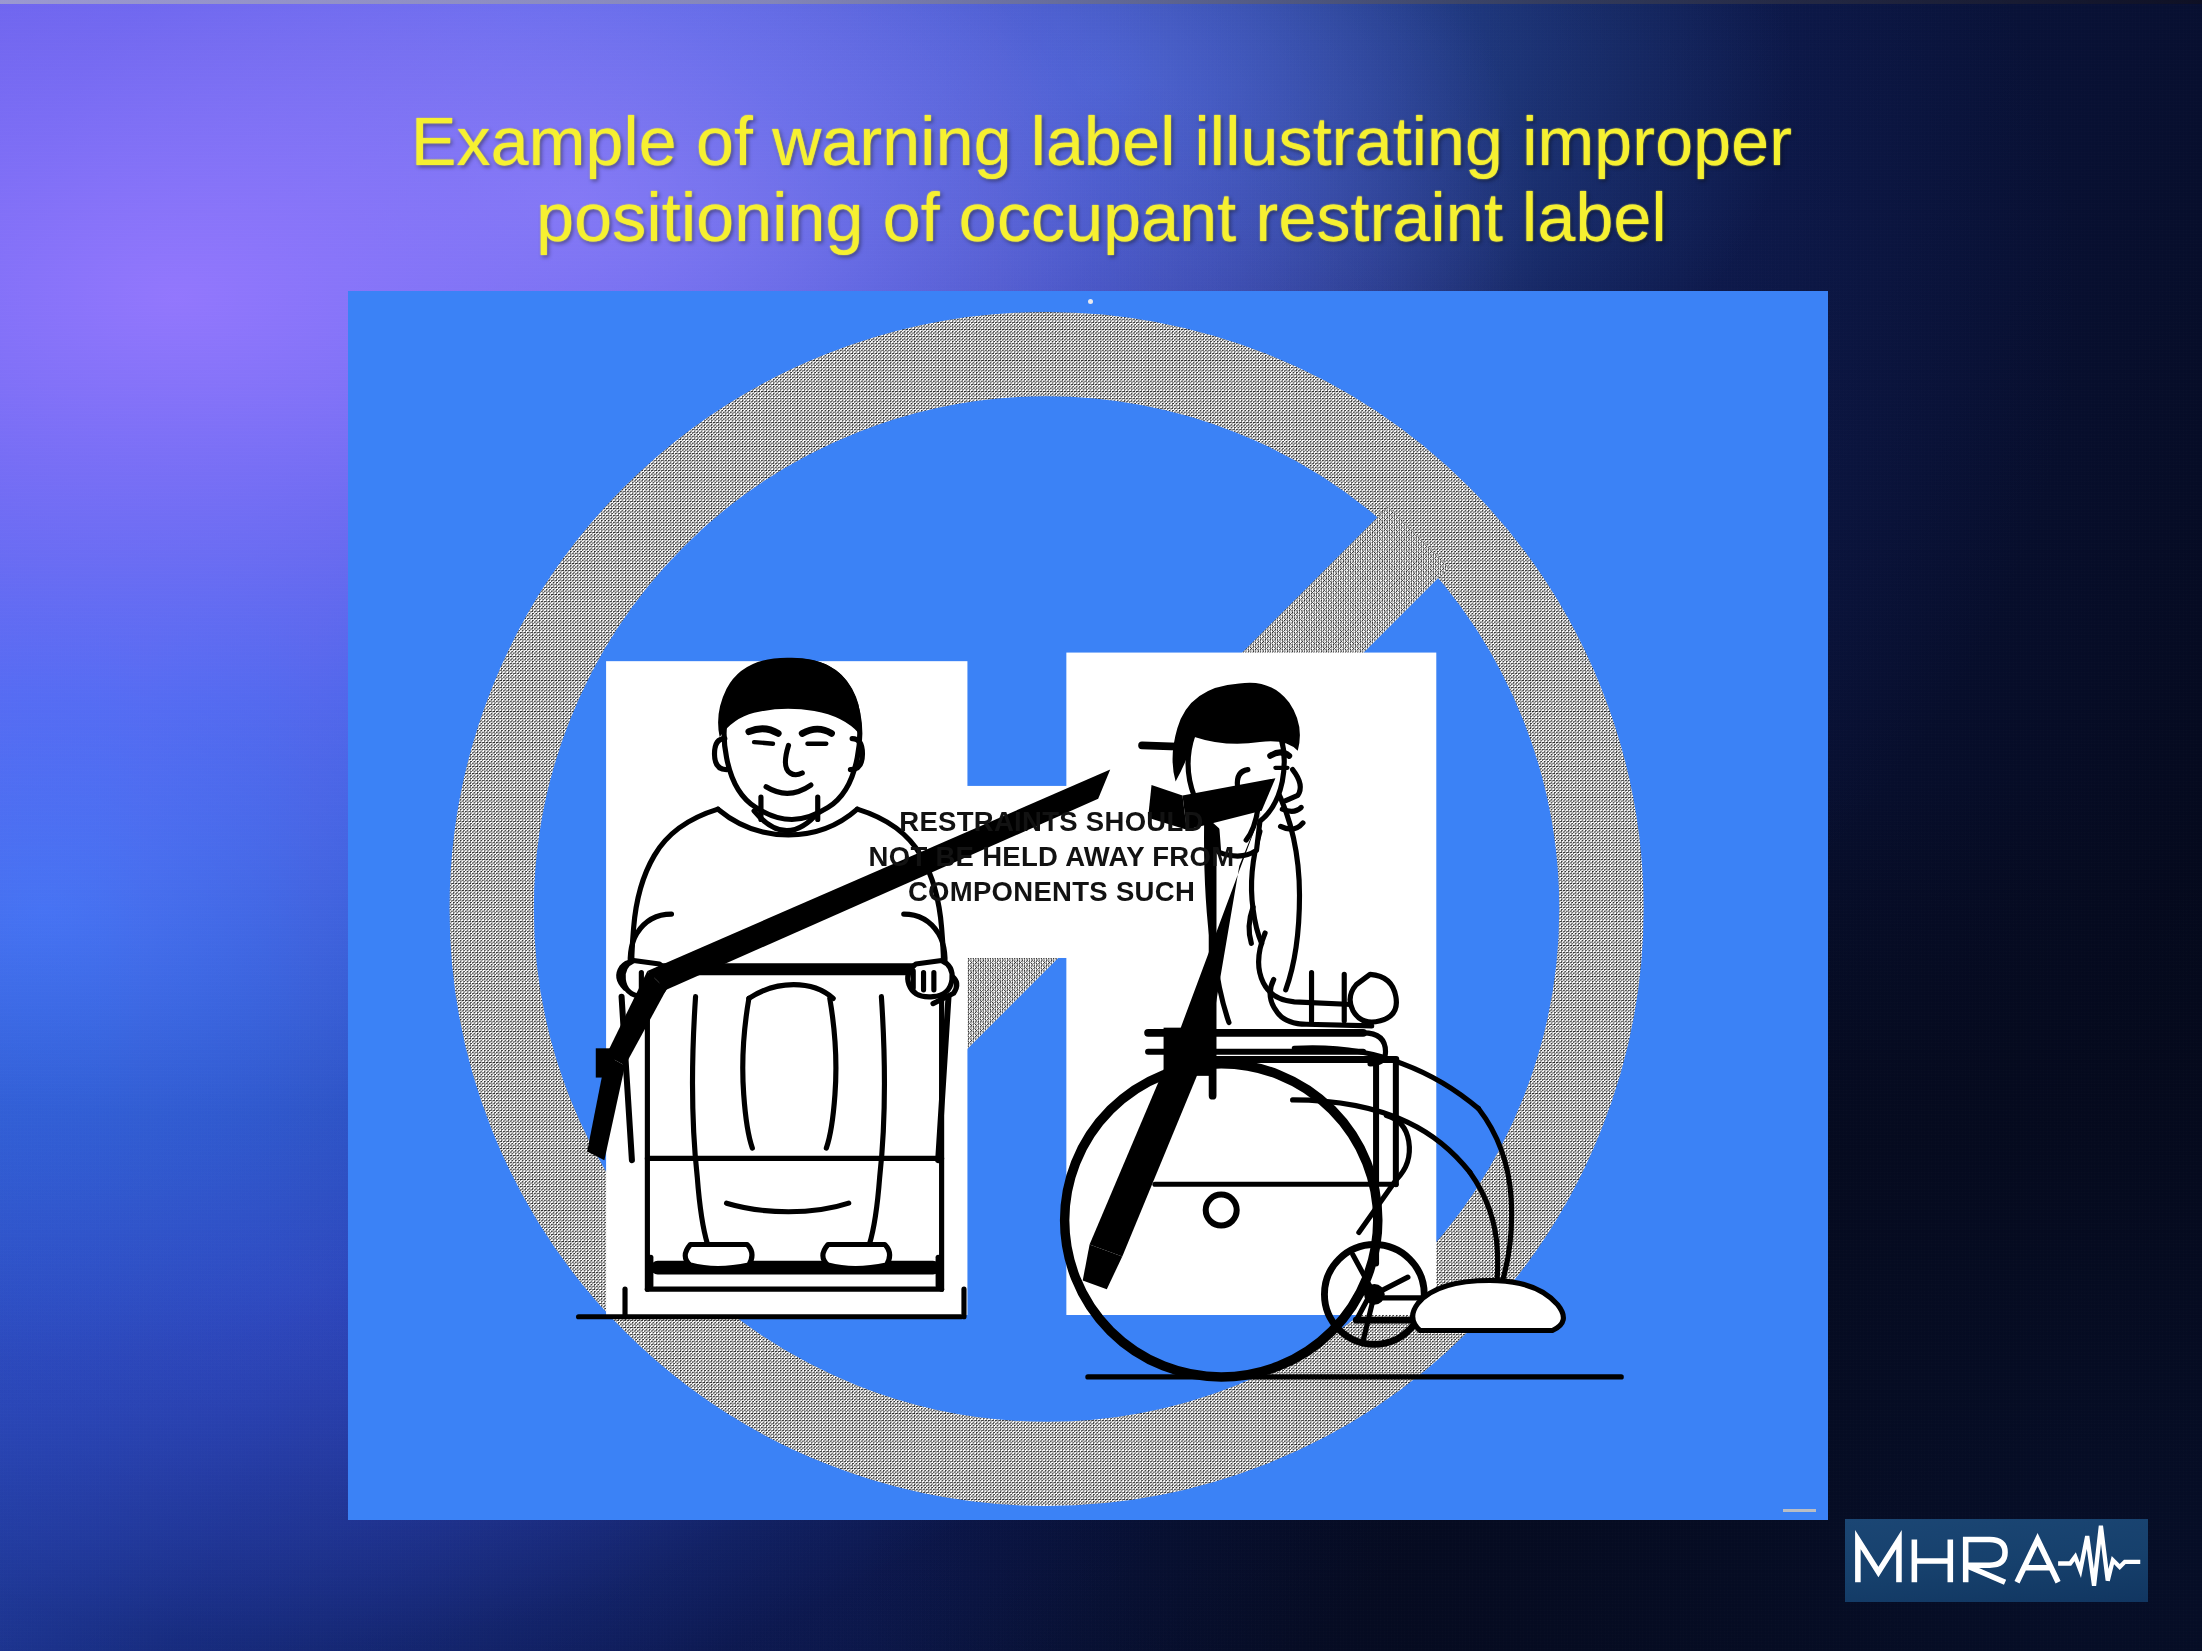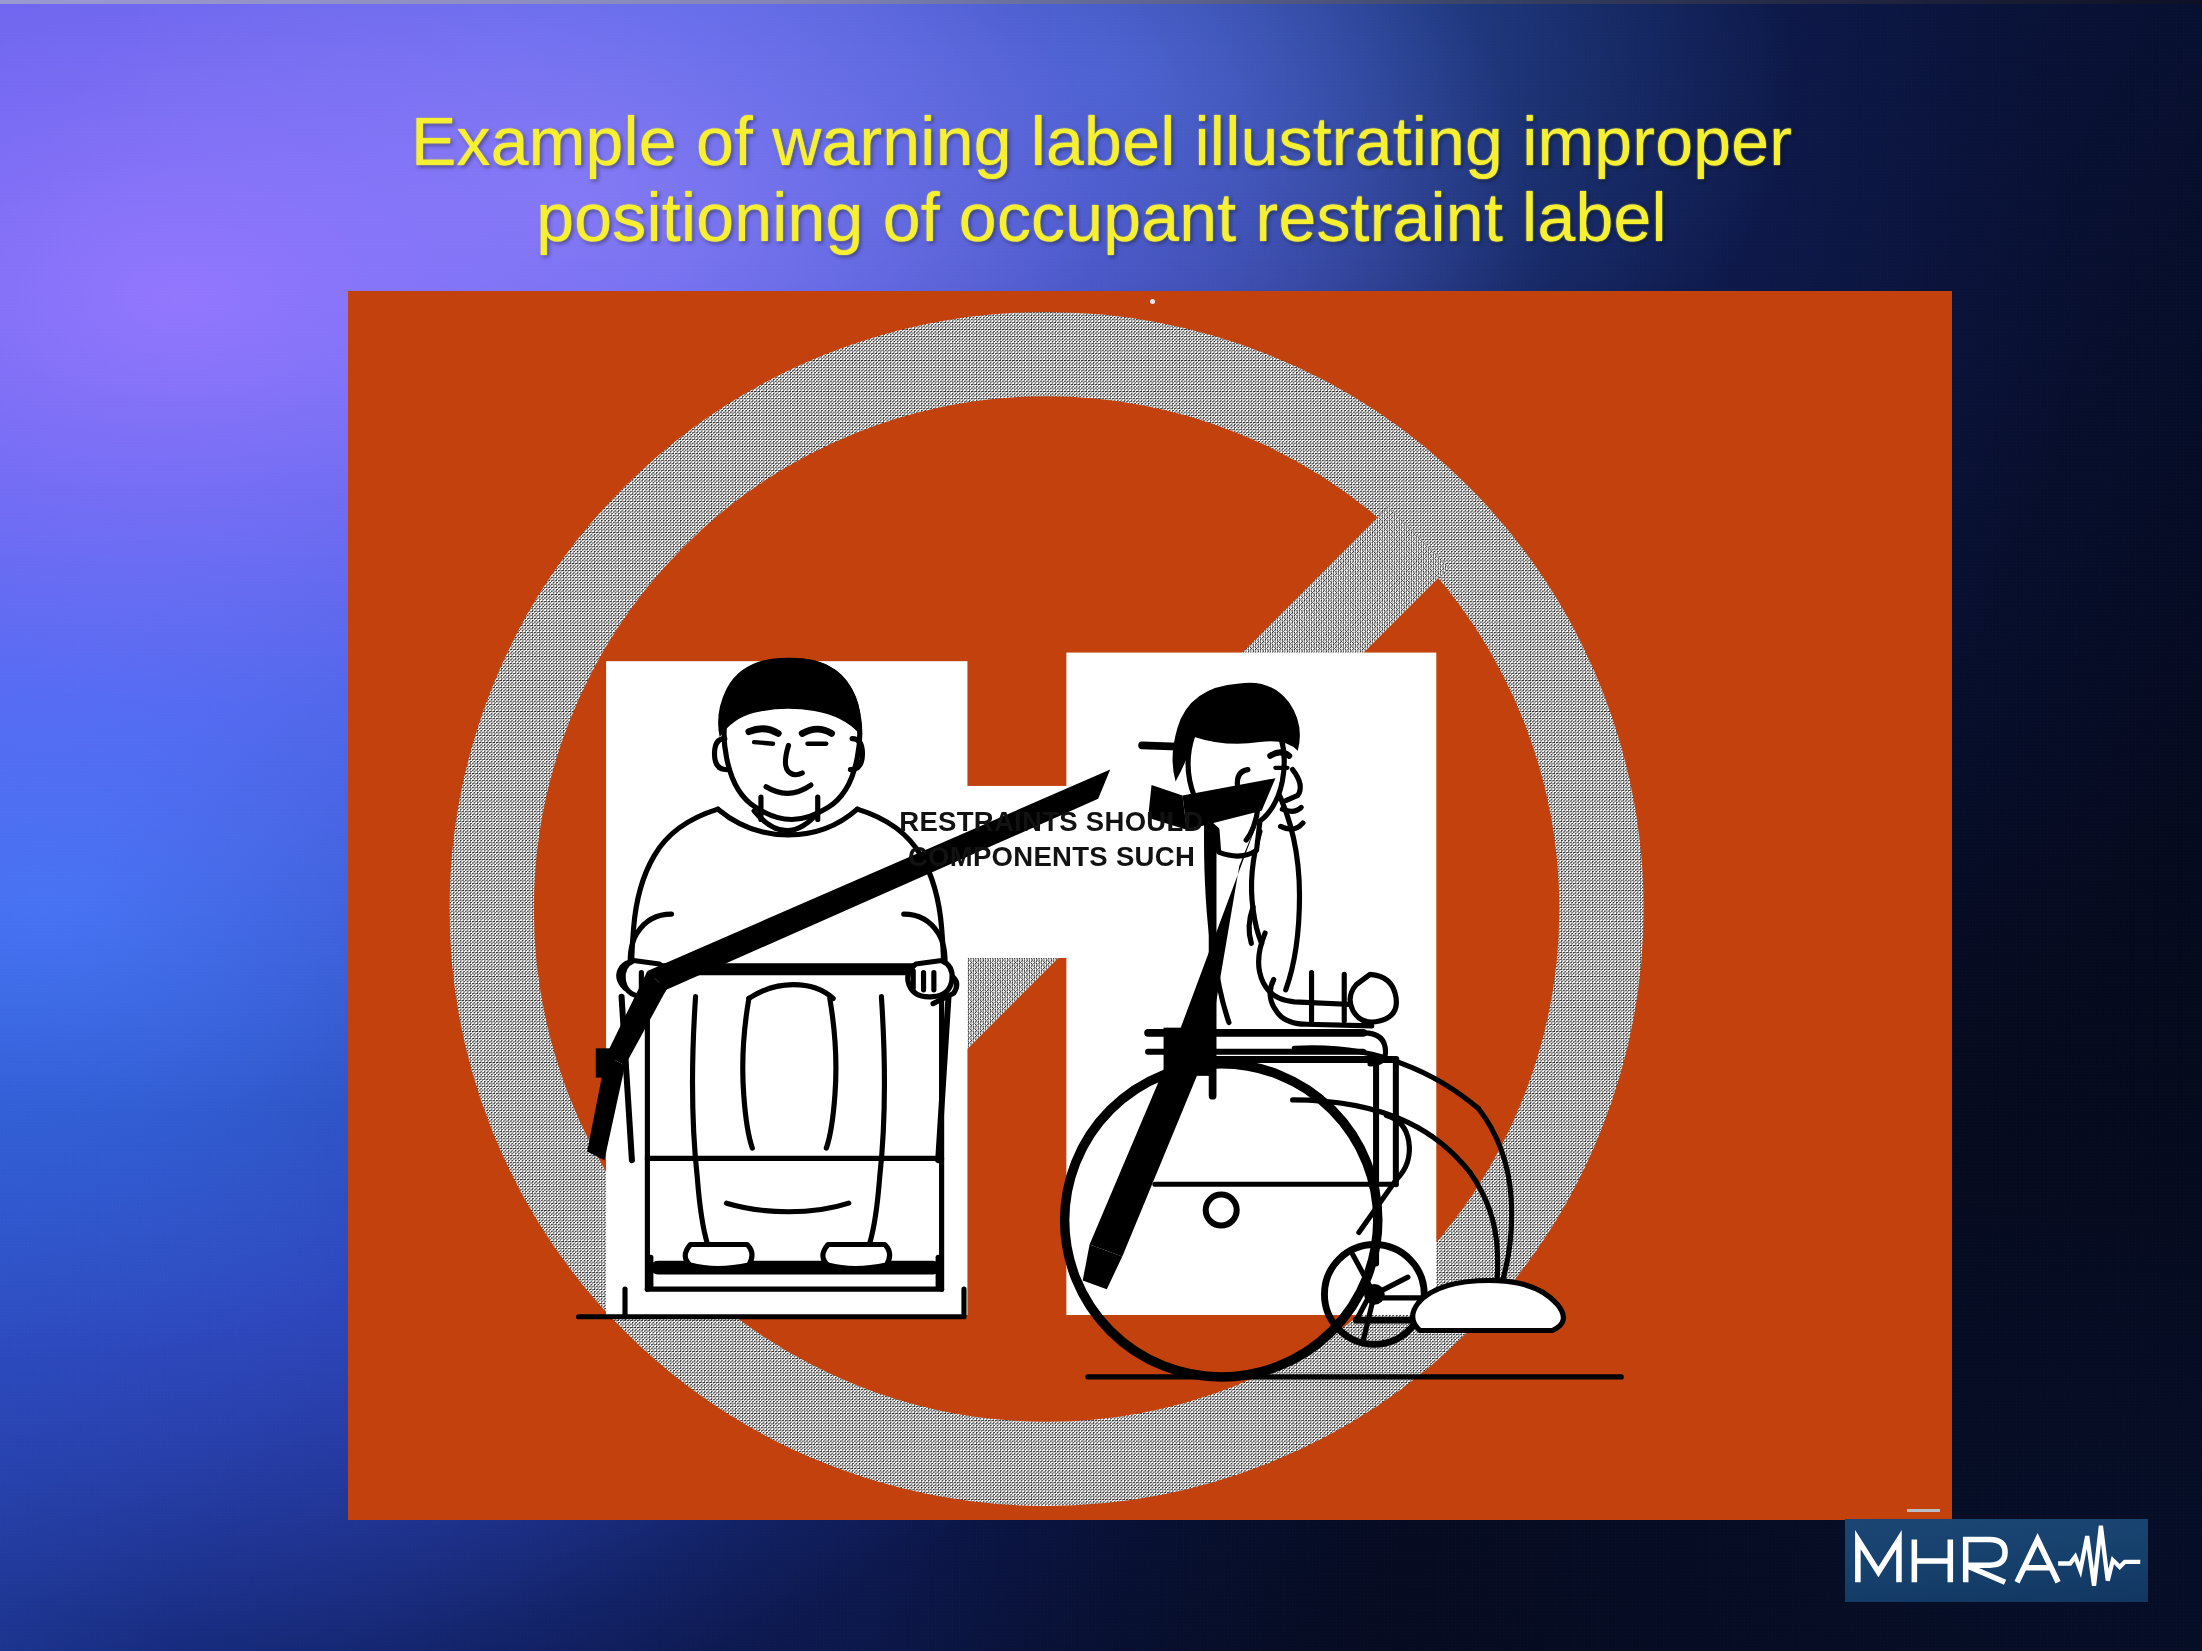--- a/index.html
+++ b/index.html
@@ -37,22 +37,22 @@
     text-align:center;
     color:#f6f030;
     font-size:68px;line-height:1.12;
     letter-spacing:0.2px;
     text-shadow:0 0 1.7px rgba(255,255,110,.9), 1.7px 1.7px 4.3px rgba(0,0,0,.45);
   }
   #title .tl{display:block;white-space:nowrap;}
 
   
   #panel{
-    position:absolute;left:348px;top:291px;width:1604px;height:1229px;
-    background:#c2410c;
+    position:absolute;left:348px;top:291px;width:1480px;height:1229px;
+    background:#3b82f6;
   }
   #panel-tickmark{position:absolute;right:12px;bottom:7.7px;width:33px;height:3.4px;background:#b9bdc4;}
   #panel-topdot{position:absolute;left:50%;top:7.7px;width:5.2px;height:5.2px;background:#e9e9ee;border-radius:50%;}
 
   
   #art{position:absolute;left:0;top:0;width:1398px;height:1229px;}
   #art svg{display:block;width:100%;height:100%;}
 
   
   #sign-text{
@@ -258,20 +258,21 @@
           <path d="M1062 604 L1036 668 L1000 880 L962 872 Z" fill="#000"></path>
           <path d="M962 872 L1000 880 L900 1122 L862 1108 Z" fill="#000"></path>
           <rect x="948" y="856" width="56" height="56" fill="#000"></rect>
           <path d="M862 1108 L900 1122 L882 1160 L854 1150 Z" fill="#000"></path>
         </g>
       </svg>
     </div>
 
     <div id="sign-text">
       <span>RESTRAINTS SHOULD</span>
+      <span>NOT BE HELD AWAY FROM</span>
       <span>COMPONENTS SUCH</span>
     </div>
 
     <div id="panel-tickmark"></div>
   </div>
 
   <div id="mhra">
     <svg viewBox="0 0 352 97" xmlns="http://www.w3.org/2000/svg">
       <g fill="none" stroke="#ffffff" stroke-width="6.5" stroke-linejoin="miter" stroke-linecap="butt">
 

